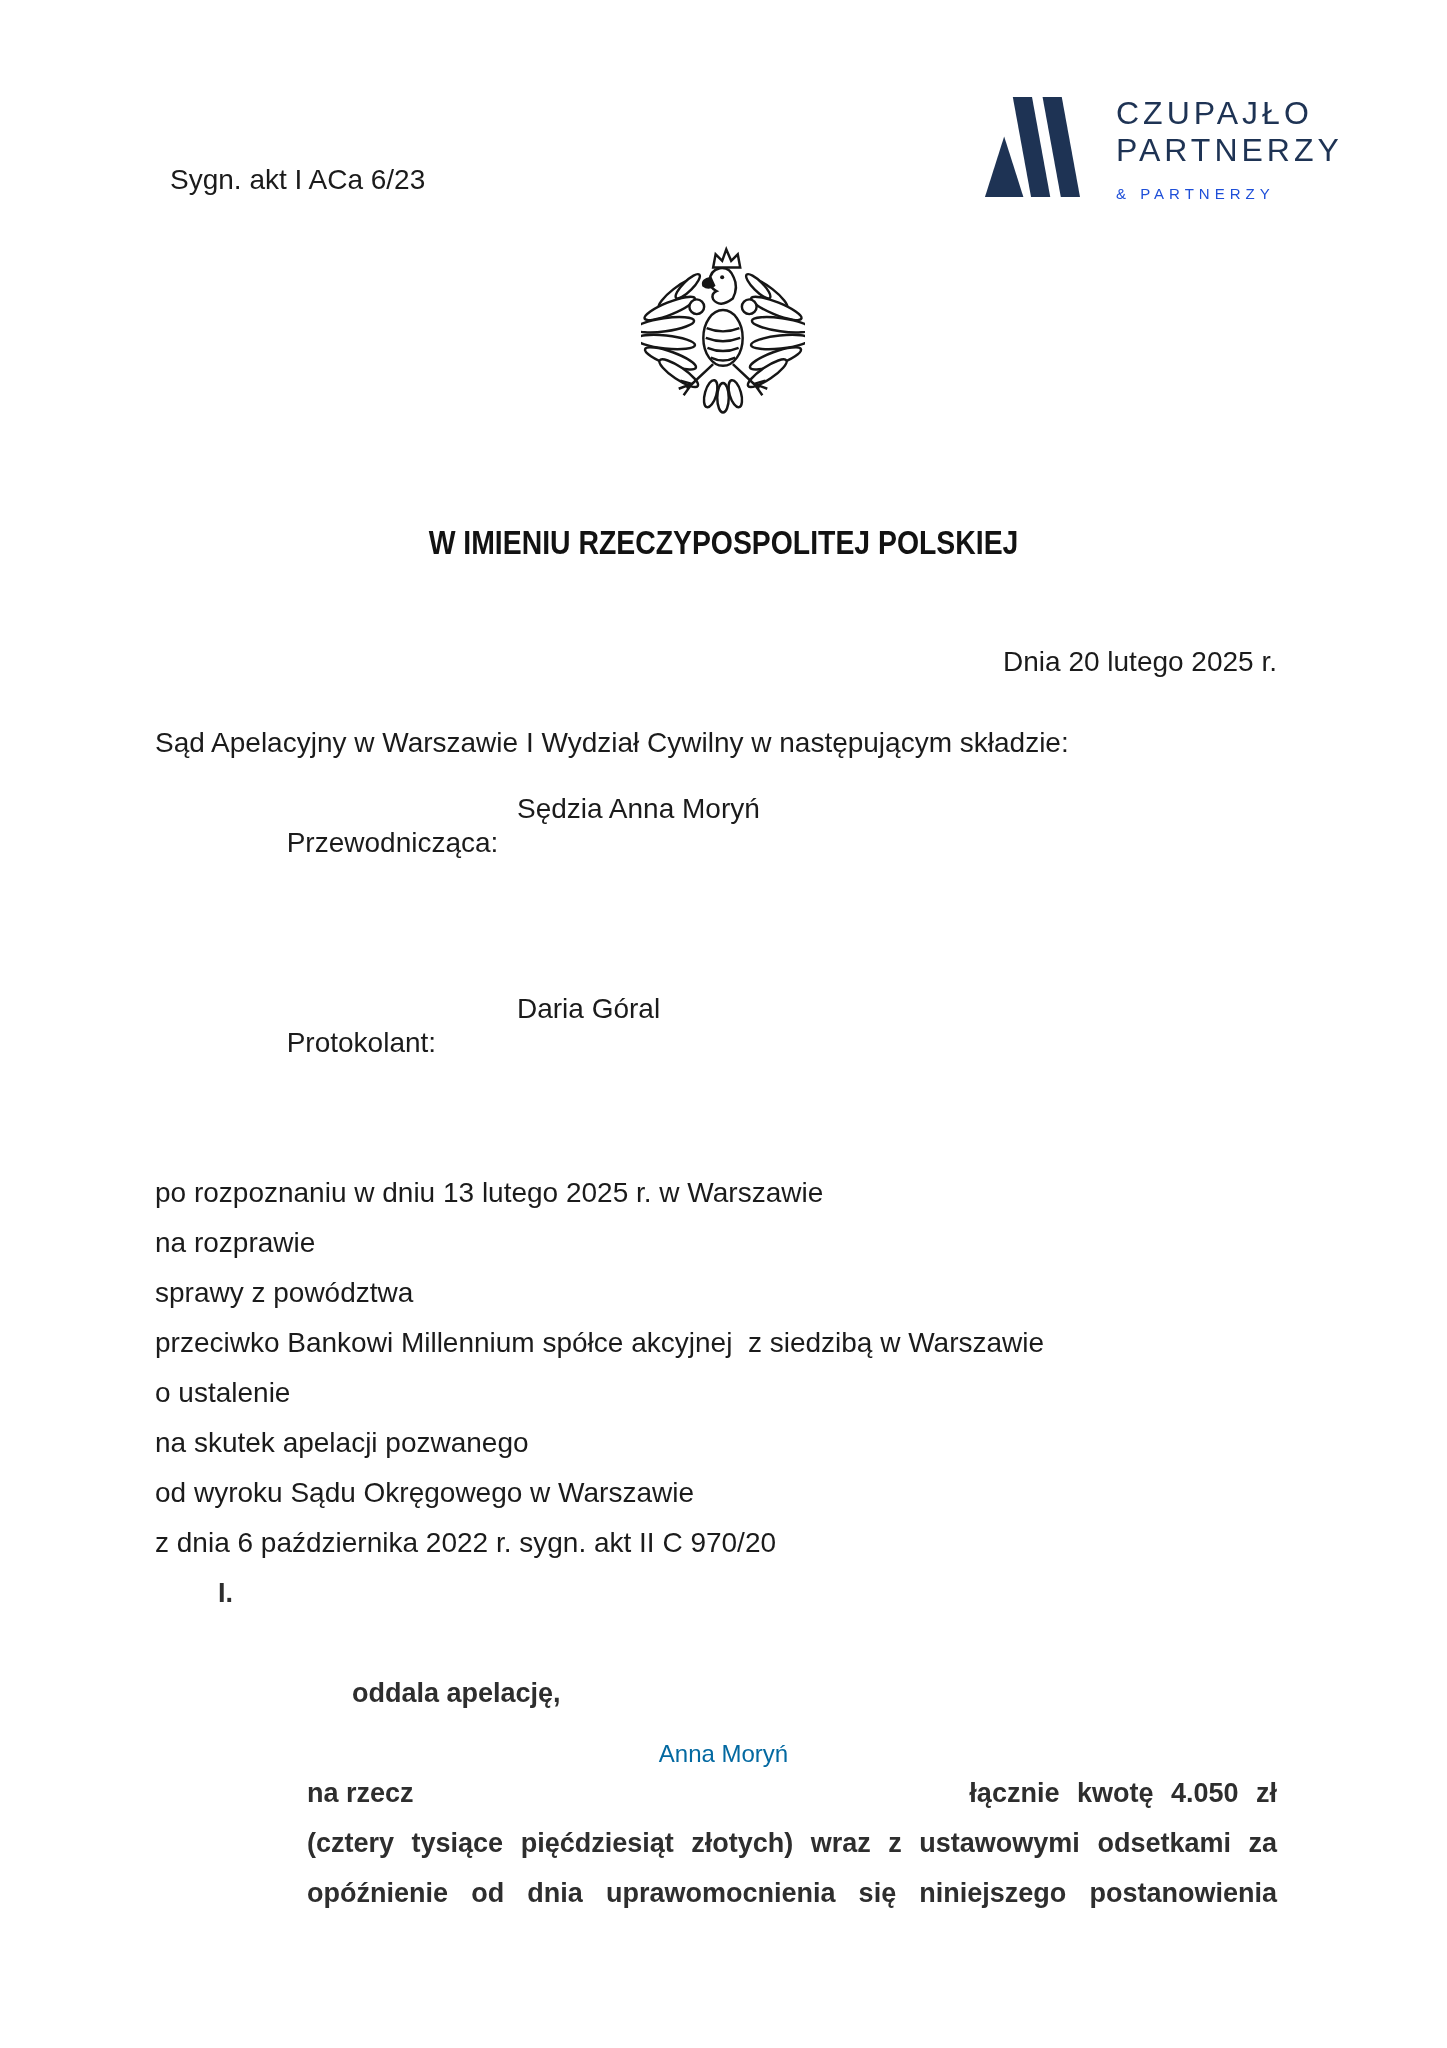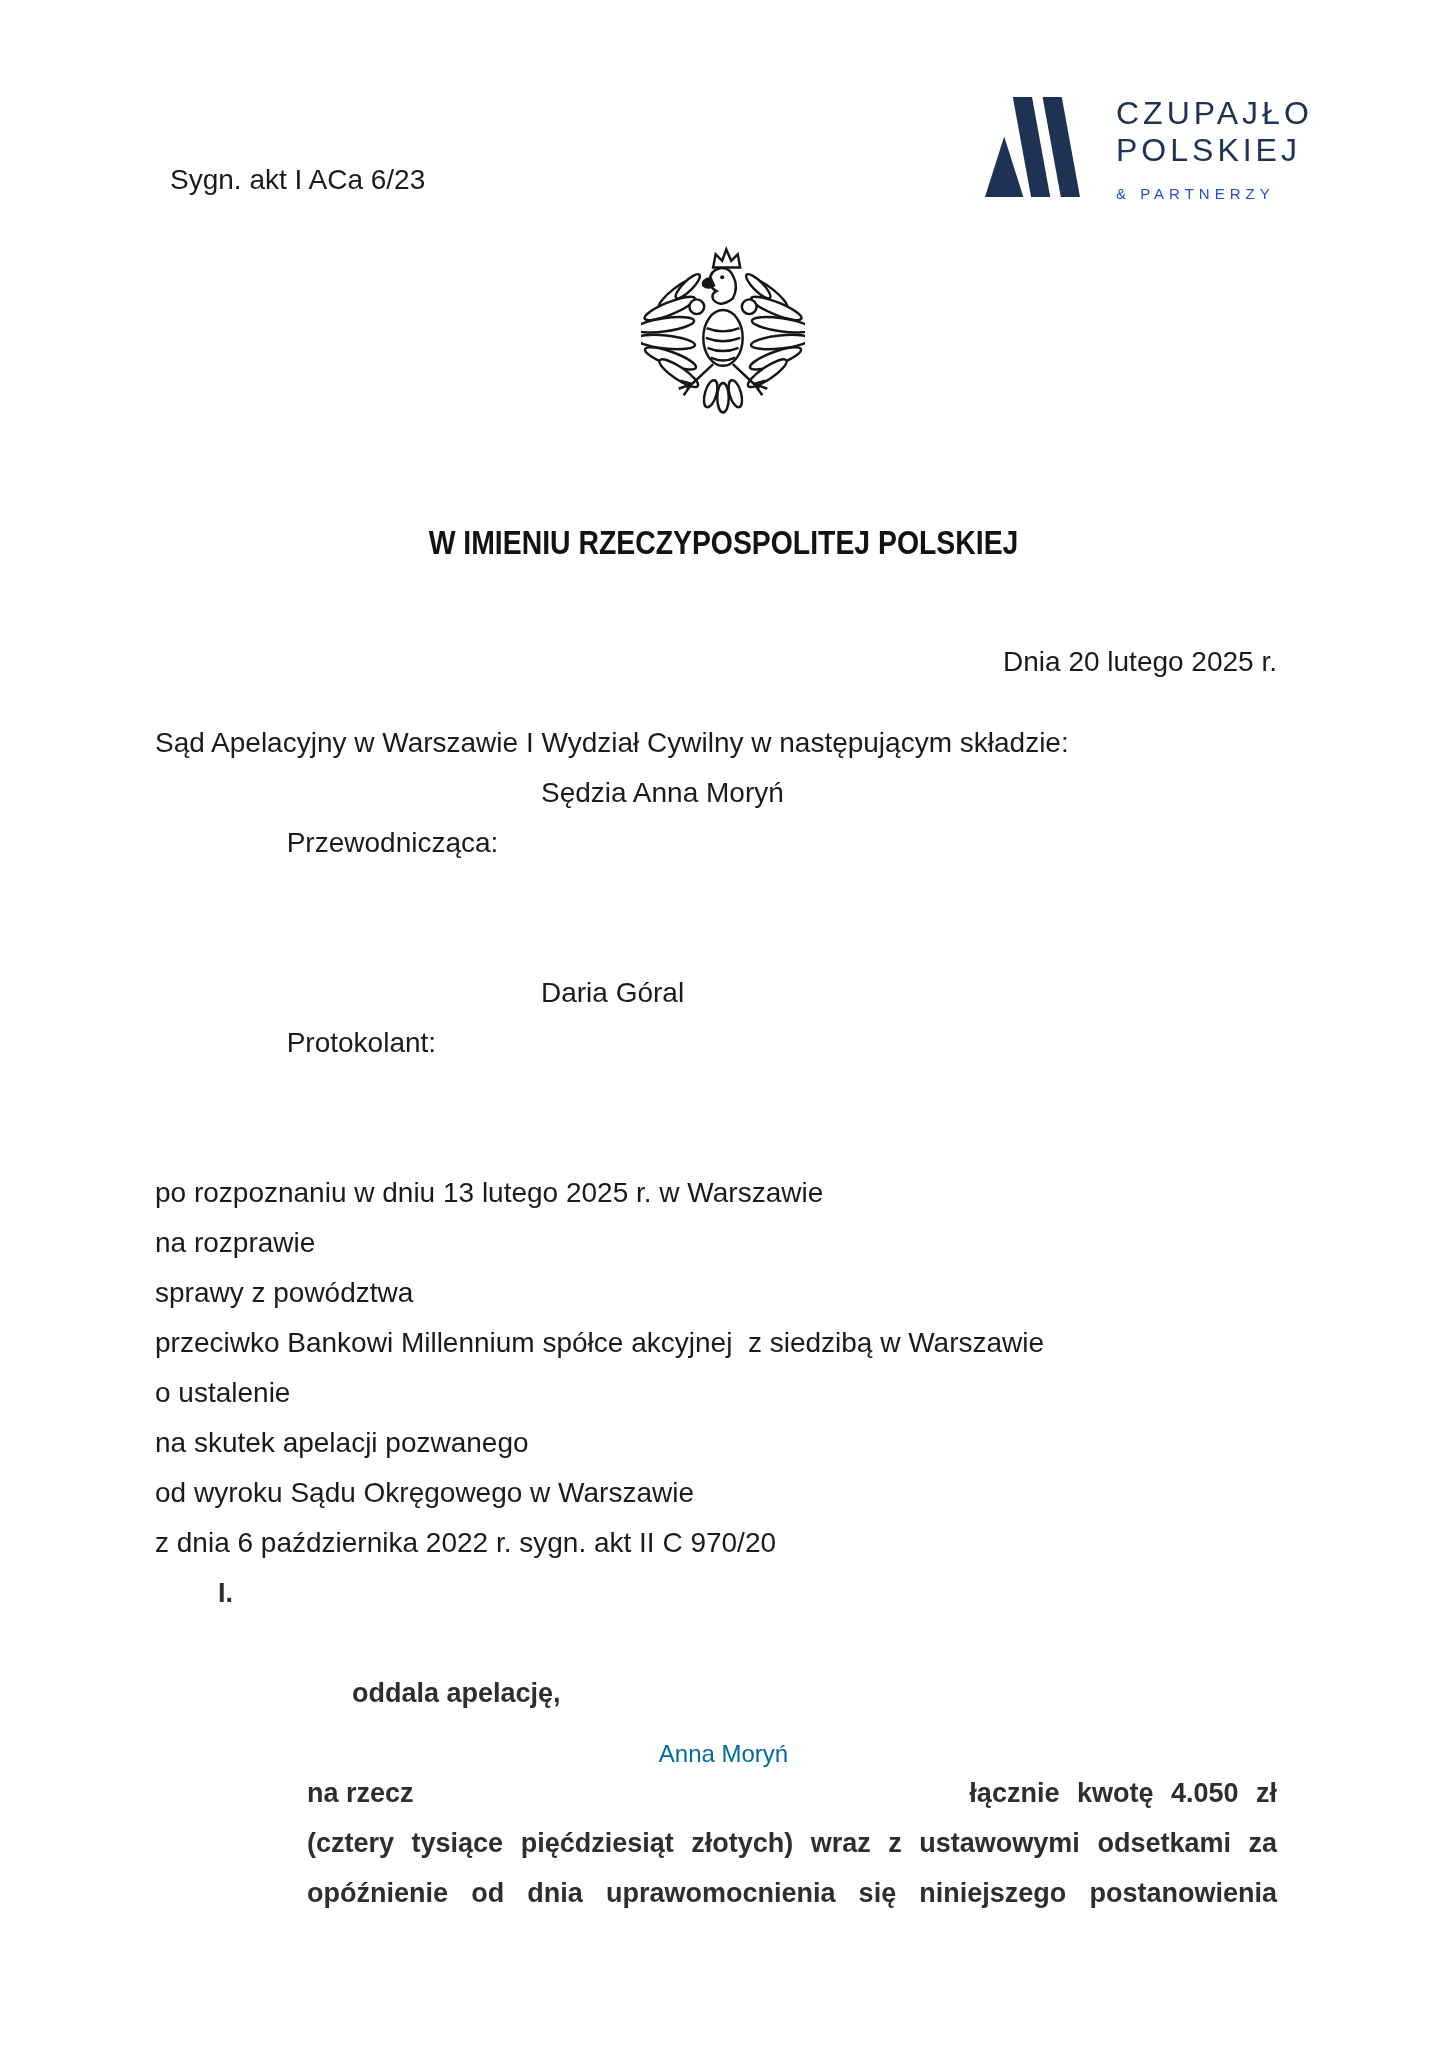--- a/index.html
+++ b/index.html
@@ -25,21 +25,21 @@
   .subtitle {
     position:absolute; left:0; width:100%; top:524px; text-align:center;
     font-size:33px; font-weight:bold; color:#121212;
     transform:scaleX(0.86); transform-origin:center;
   }
   .date { position:absolute; right:170px; top:646px; font-size:28px; }
 
   .content { position:absolute; left:155px; top:718px; width:1122px; font-size:28px; line-height:50px; }
   .line { white-space:pre-wrap; }
   .role-row { padding-left:85px; position:relative; }
-  .role-value { position:absolute; left:362px; top:0;margin-left:24px; }
+  .role-value { position:absolute; left:362px; top:16px; }
 
   .ruling { font-weight:bold; color:#2e2e2e; font-size:27px; padding-left:152px; position:relative; }
   .numeral { position:absolute; left:63px; top:0; }
   .just { text-align:justify; text-align-last:justify; }
   .split { display:flex; justify-content:space-between; }
   .split .amount { word-spacing:10px; }
 
   .signature { position:absolute; left:0; width:100%; top:1740px; text-align:center; font-size:24px; color:#0369a1; }
 </style>
 </head>
@@ -50,21 +50,21 @@
   <div class="sygn">Sygn. akt I ACa 6/23</div>
 
   <div class="logo">
     <svg class="logo-mark" viewBox="0 0 100 106" xmlns="http://www.w3.org/2000/svg">
       <polygon points="1,105 21,42 41,105" fill="#1e3354"></polygon>
       <polygon points="30,1 50,1 69,105 49,105" fill="#1e3354"></polygon>
       <polygon points="61,1 81,1 100,105 80,105" fill="#1e3354"></polygon>
     </svg>
     <div class="logo-text">
       <div class="logo-l1">CZUPAJŁO</div>
-      <div class="logo-l2">POLSKIEJ</div>
+      <div class="logo-l2">PARTNERZY</div>
       <div class="logo-l3">&amp; PARTNERZY</div>
     </div>
   </div>
 
   <svg class="eagle" viewBox="0 0 200 212" xmlns="http://www.w3.org/2000/svg">
     <g fill="#ffffff" stroke="#161616" stroke-width="3">
 
       <ellipse cx="44" cy="58" rx="28" ry="7" transform="rotate(-38 44 58)"></ellipse>
       <ellipse cx="35" cy="76" rx="33" ry="7.5" transform="rotate(-22 35 76)"></ellipse>
       <ellipse cx="29" cy="96" rx="36" ry="8" transform="rotate(-8 29 96)"></ellipse>

